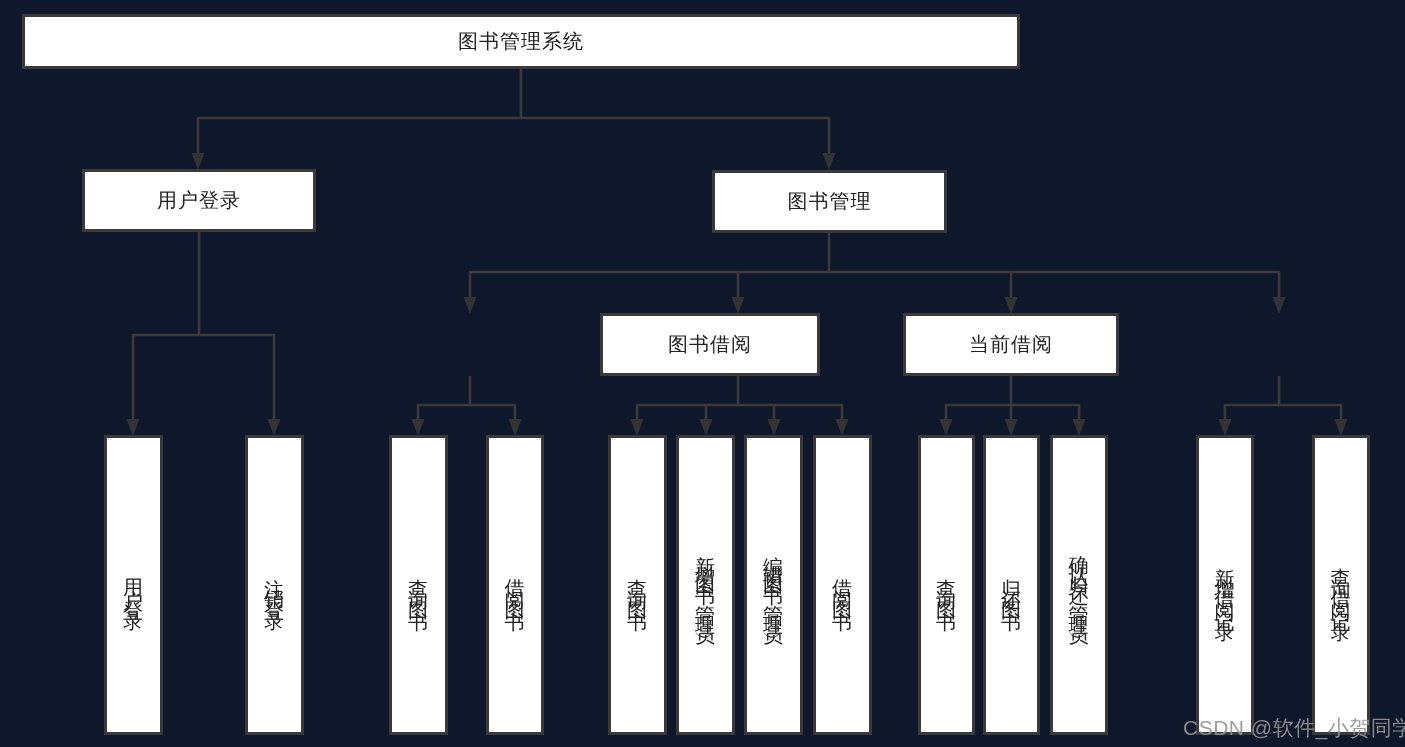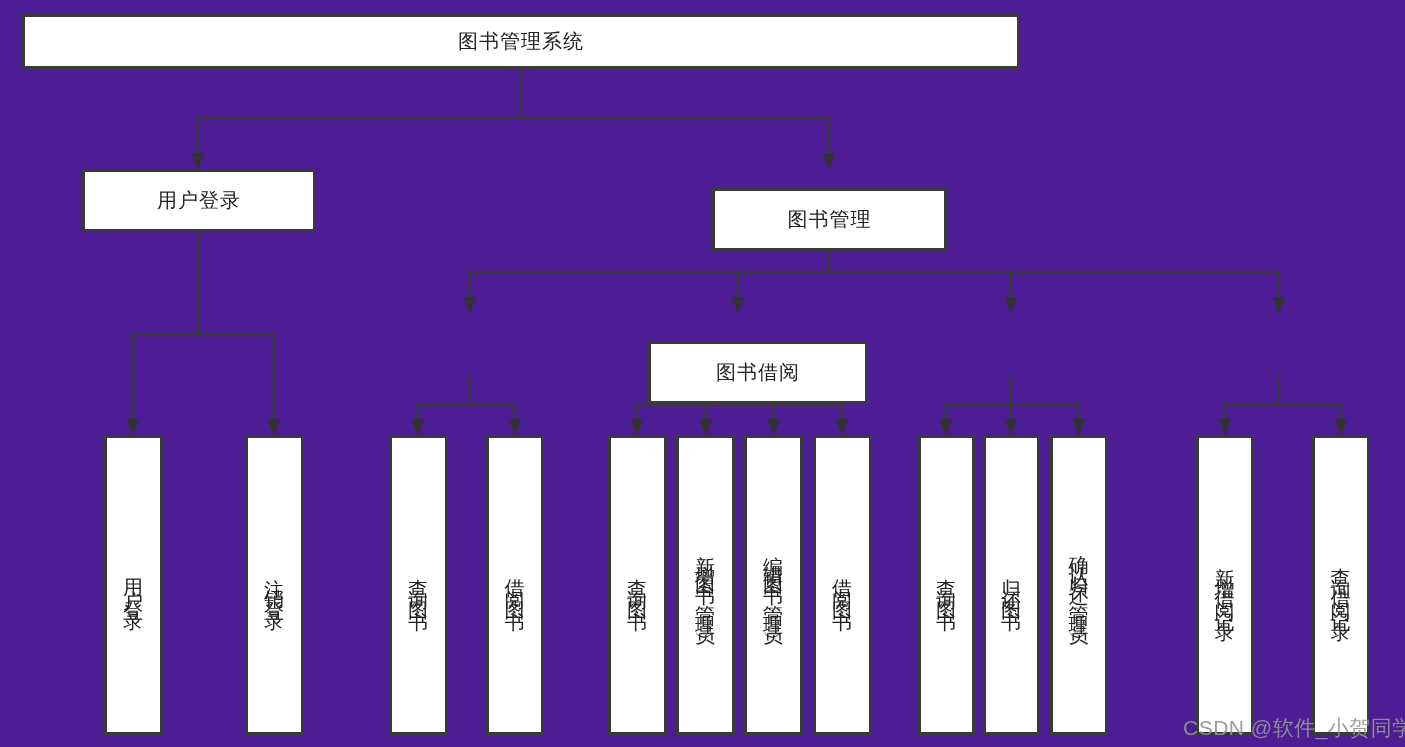--- a/index.html
+++ b/index.html
@@ -5,21 +5,21 @@
   html, body {
     margin: 0;
     padding: 0;
     background: #ffffff;
     font-family: "Liberation Sans", "DejaVu Sans", sans-serif;
   }
   #canvas {
     position: relative;
     width: 1405px;
     height: 747px;
-    background: #4c1d95;
+    background: #0f172a;
     overflow: hidden;
   }
   #connectors {
     position: absolute;
     left: 0;
     top: 0;
     width: 1405px;
     height: 747px;
     z-index: 1;
   }
@@ -143,26 +143,29 @@
     </g>
   </svg>
 
   <div class="node" style="left:22px; top:14px; width:998px; height:55px;">
     <span class="h-label">图书管理系统</span>
   </div>
 
   <div class="node" style="left:82px; top:169px; width:234px; height:63px;">
     <span class="h-label">用户登录</span>
   </div>
-  <div class="node" style="left:712px; top:188px; width:235px; height:63px;">
+  <div class="node" style="left:712px; top:170px; width:235px; height:63px;">
     <span class="h-label">图书管理</span>
   </div>
 
-  <div class="node" style="left:648px; top:313px; width:220px; height:63px;margin-top:28px;">
+  <div class="node" style="left:600px; top:313px; width:220px; height:63px;">
     <span class="h-label">图书借阅</span>
+  </div>
+  <div class="node" style="left:903px; top:313px; width:216px; height:63px;">
+    <span class="h-label">当前借阅</span>
   </div>
 
   <div class="node" style="left:104px; top:435px; width:59px; height:300px;">
     <span class="v-label">用户登录</span>
   </div>
   <div class="node" style="left:245px; top:435px; width:59px; height:300px;">
     <span class="v-label">注销登录</span>
   </div>
 
   <div class="node" style="left:389px; top:435px; width:59px; height:300px;">

